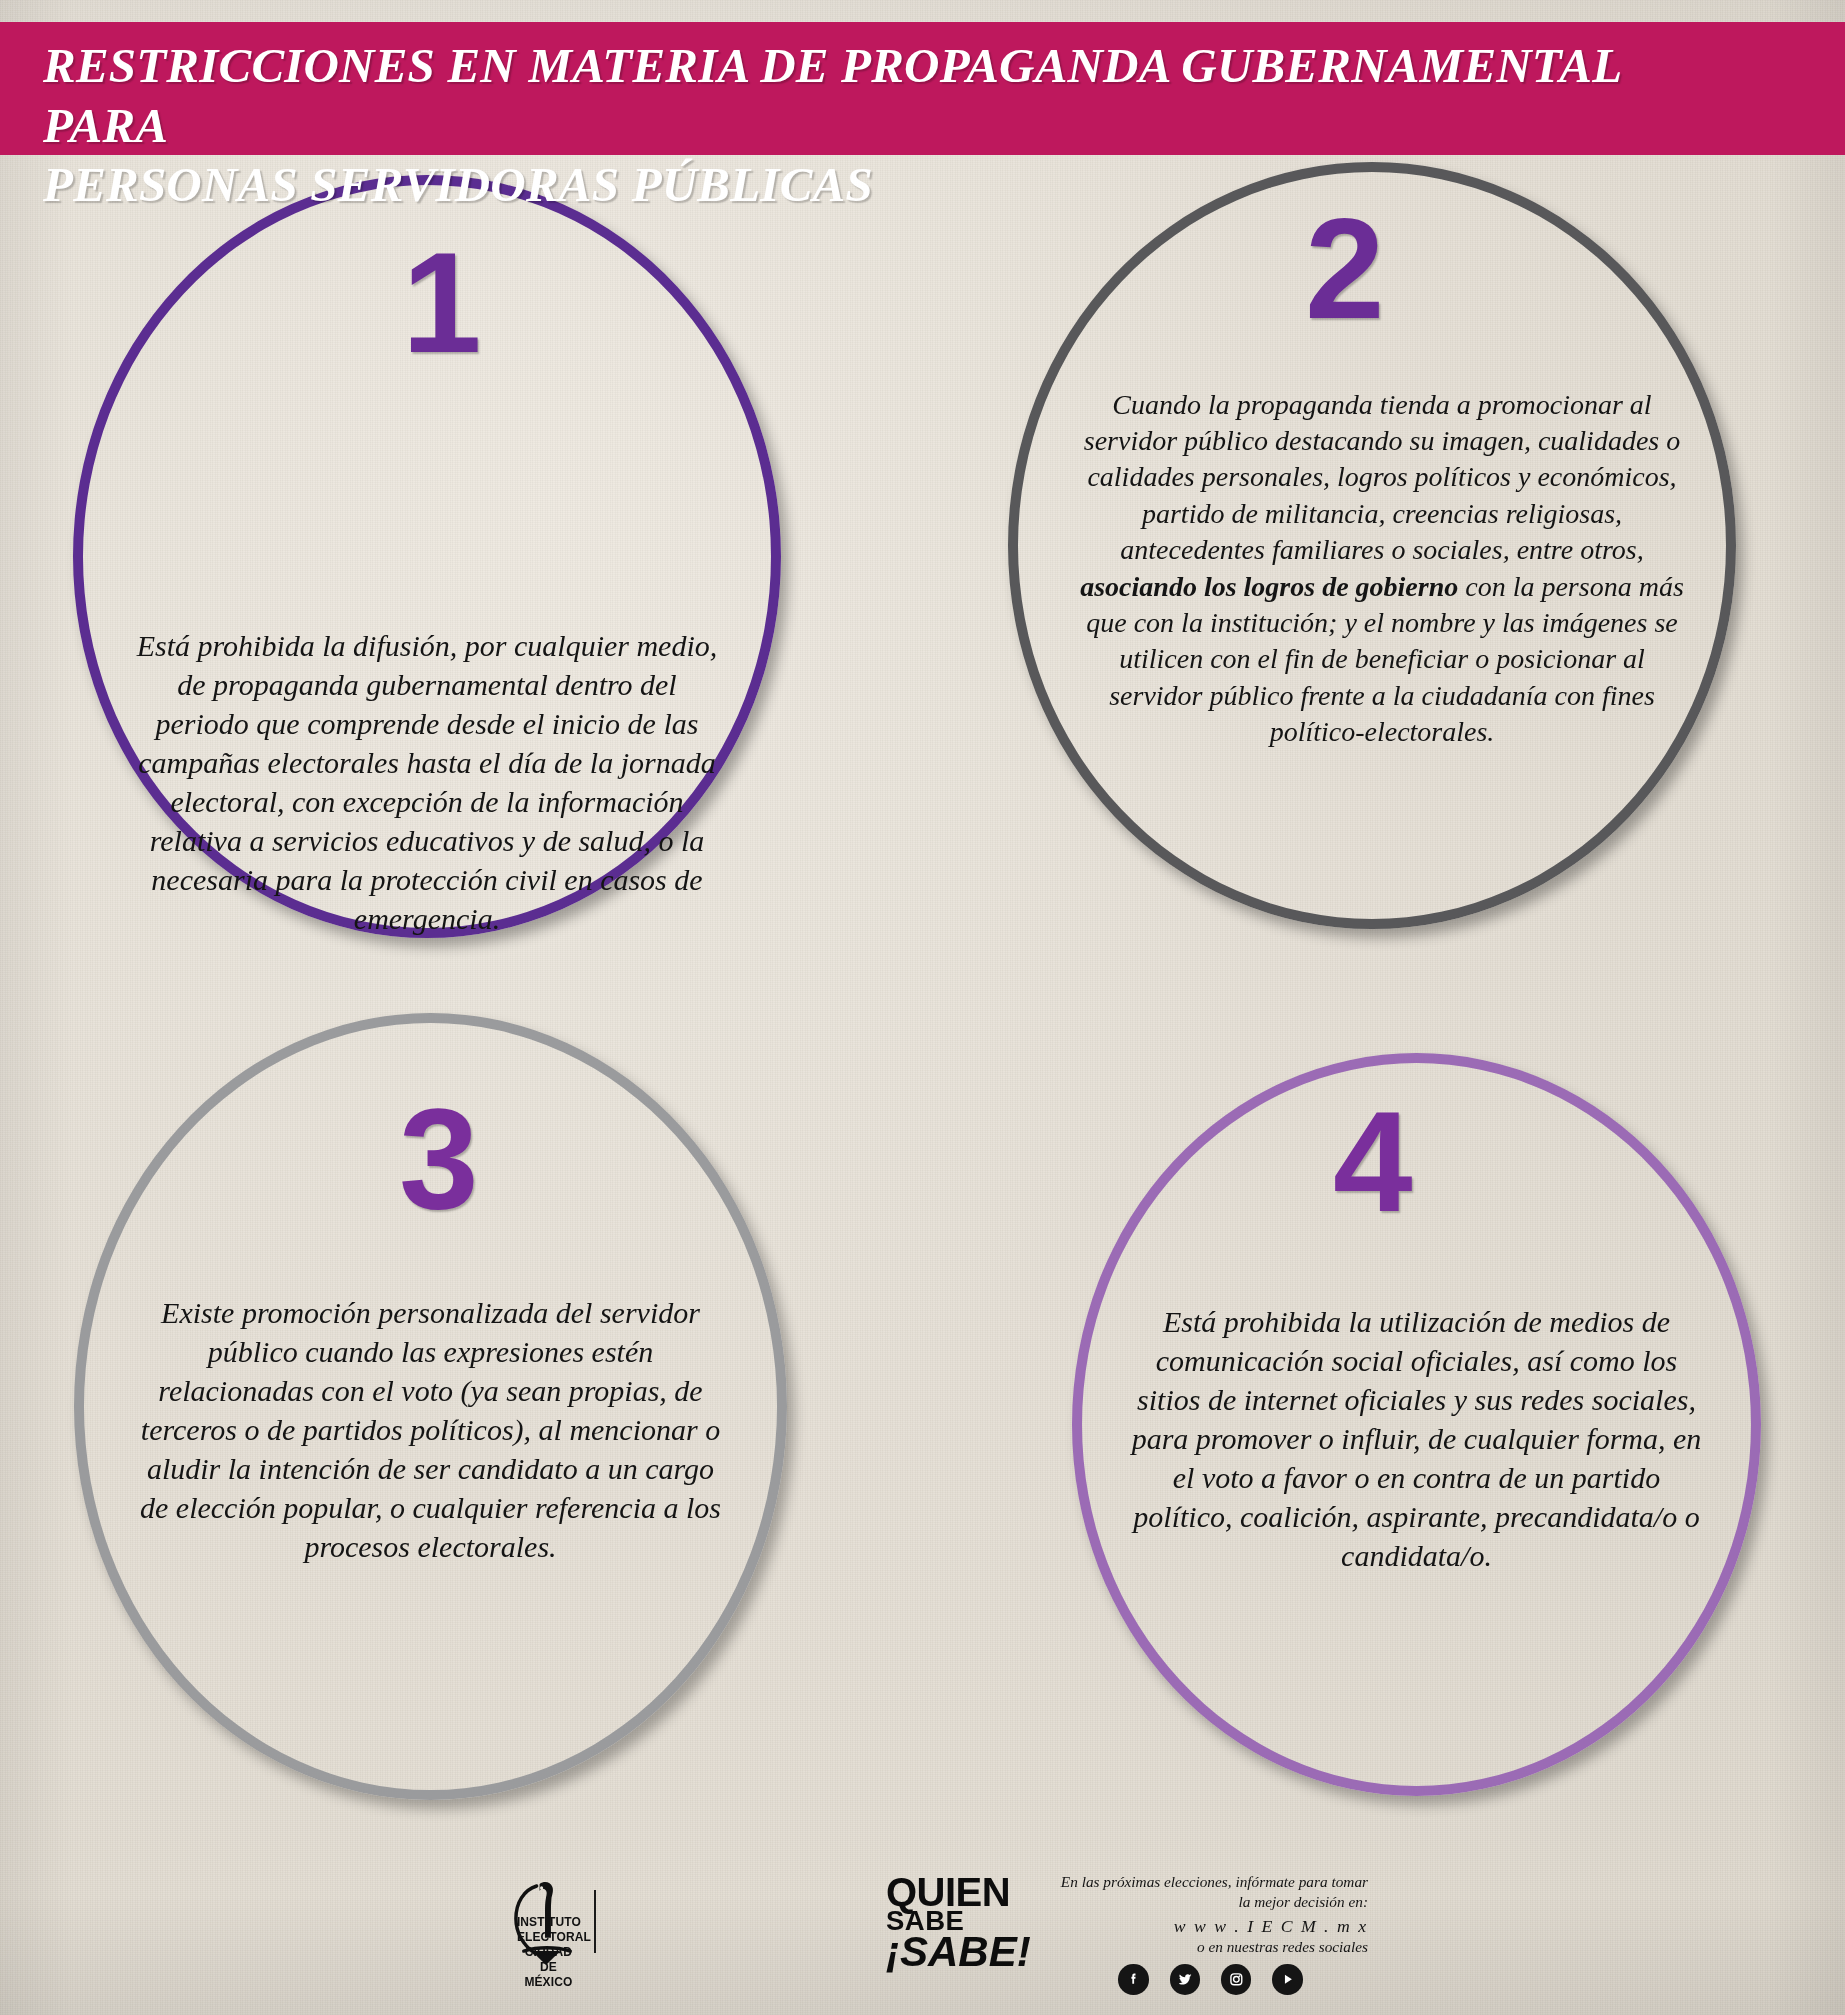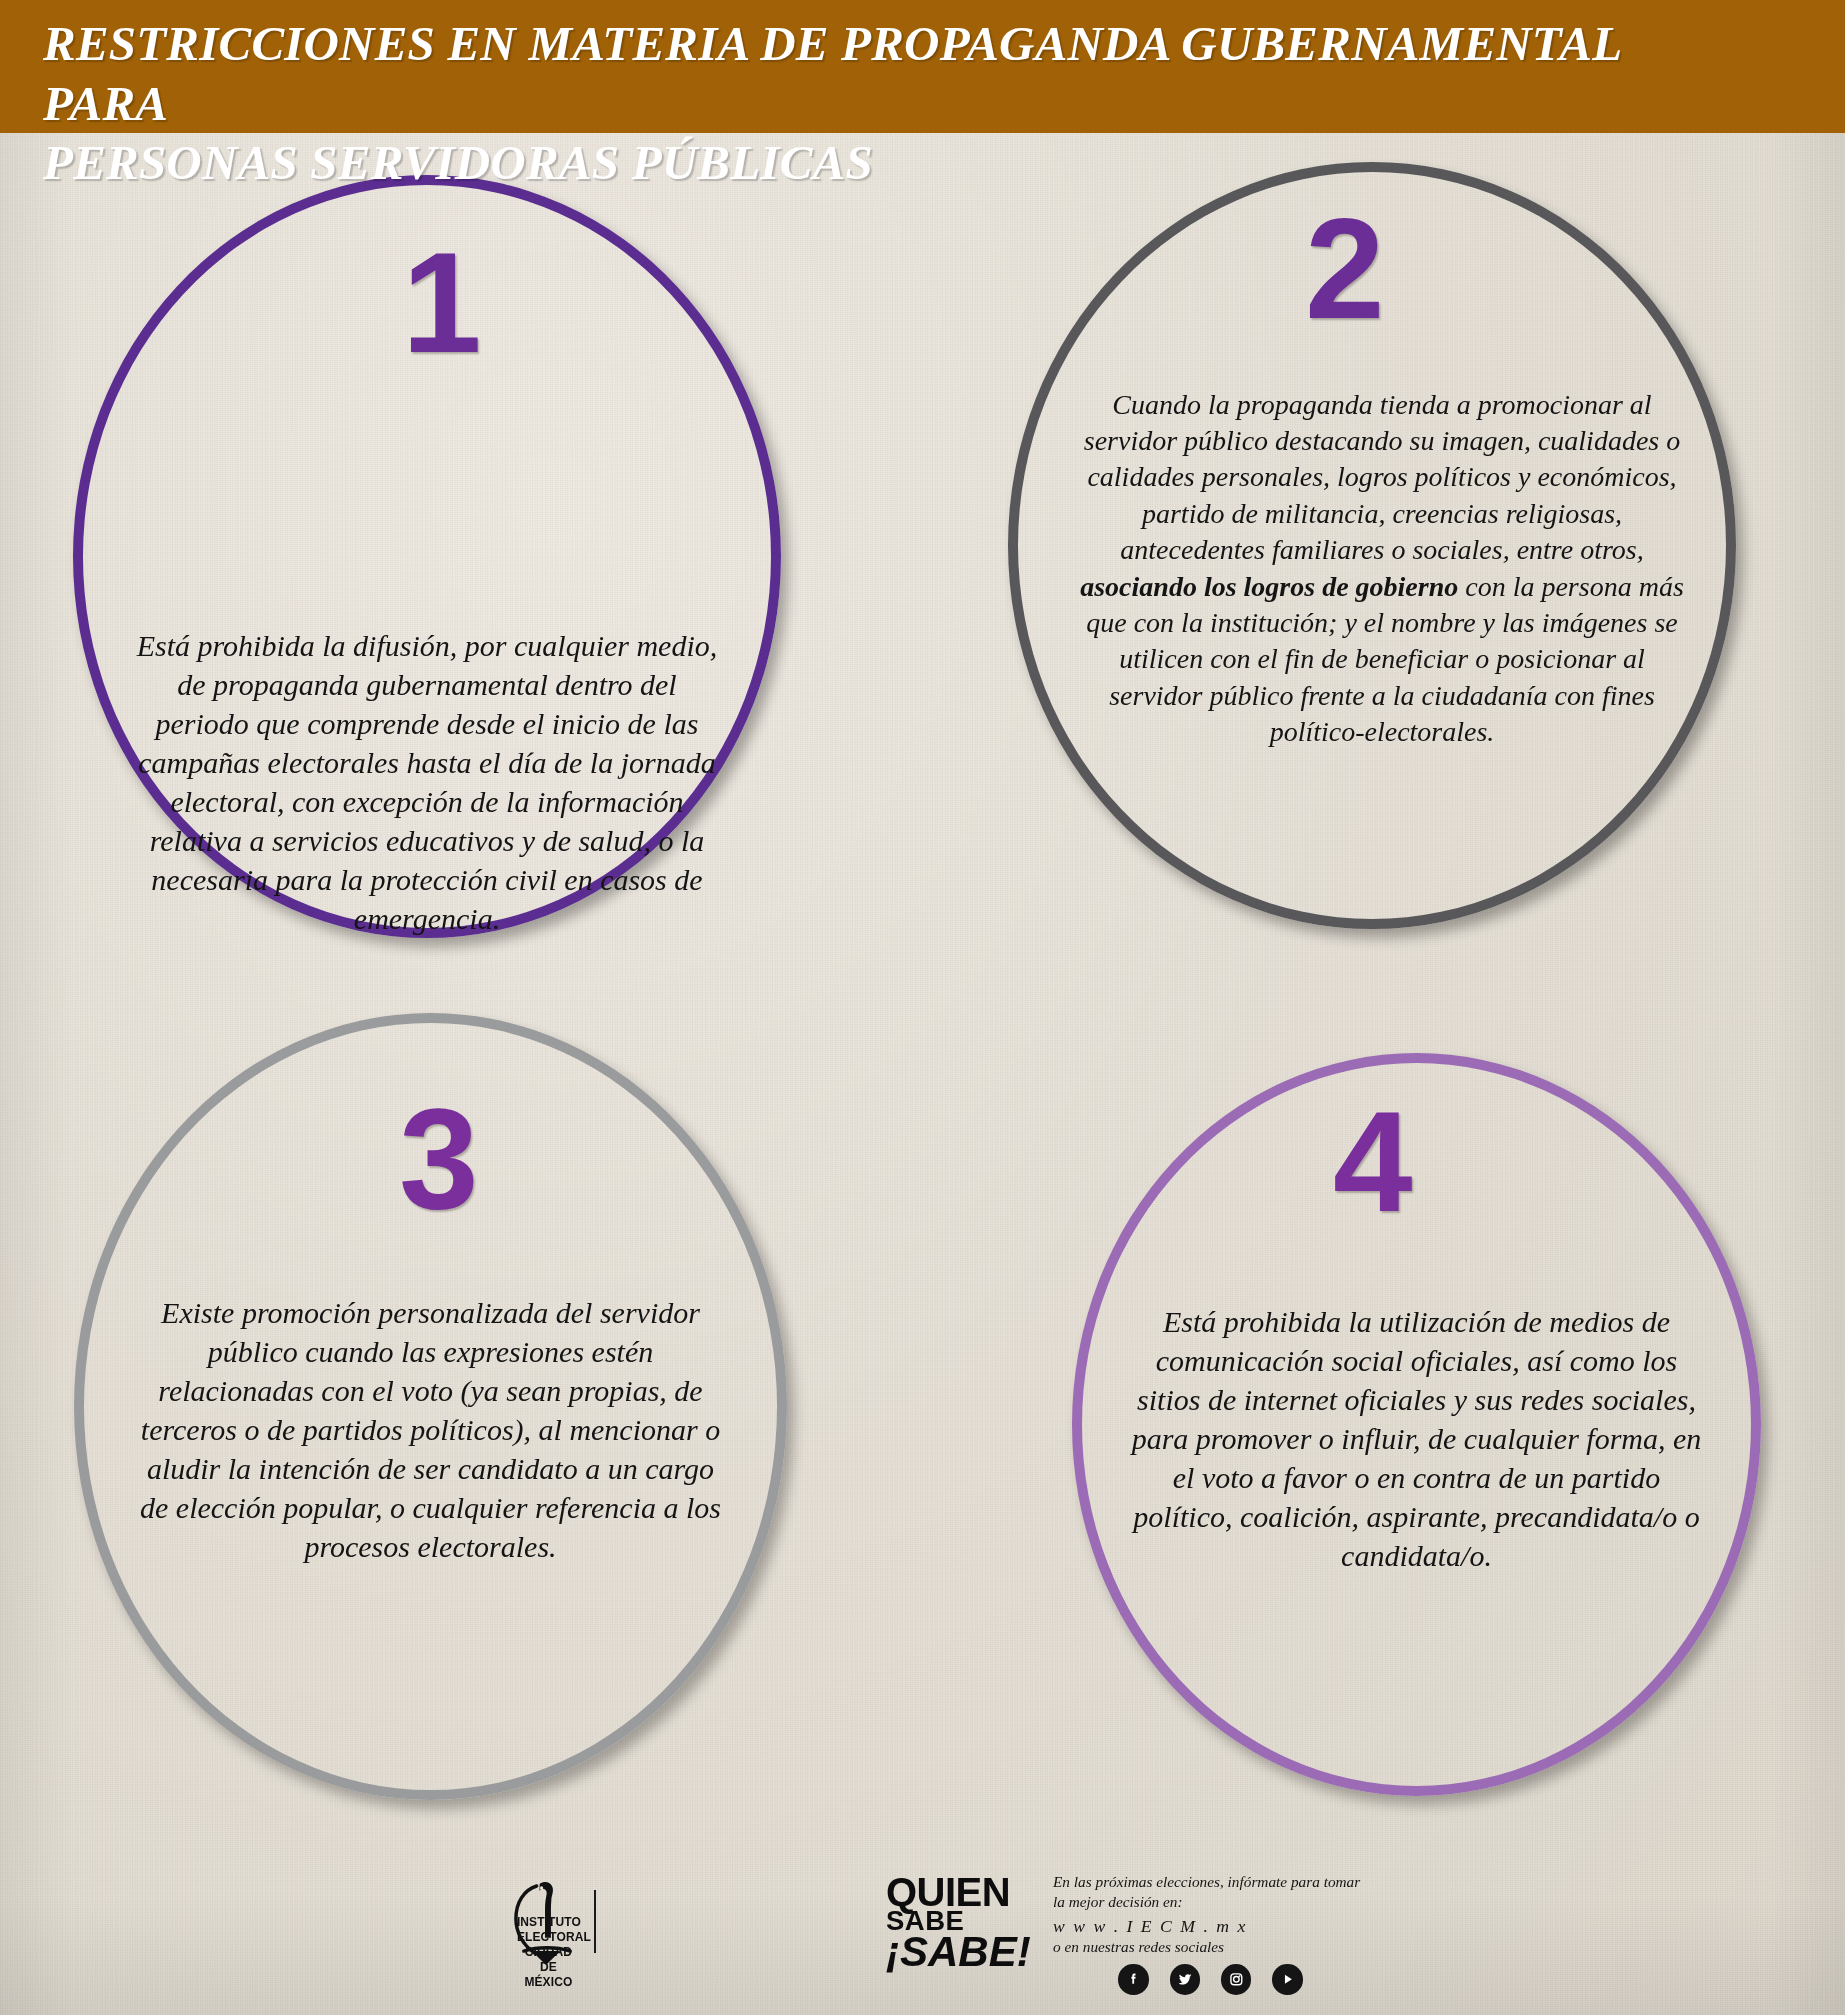--- a/index.html
+++ b/index.html
@@ -136,39 +136,39 @@
     position:absolute;left:886px;top:21px;
     width:162px;text-align:left;color:#0d0d0d;
     font-family:Liberation Sans, sans-serif;
   }
   #qss .l1{font-size:40px;font-weight:700;line-height:0.80;letter-spacing:-0.5px;}
   #qss .l2{font-size:27.5px;font-weight:700;line-height:0.92;letter-spacing:0.5px;}
   #qss .l3{font-size:42px;font-weight:700;font-style:italic;line-height:0.92;}
 
   #promo{
     position:absolute;left:1053px;top:17px;width:315px;
-    text-align:left;color:#141414;
+    text-align:right;color:#141414;
     font-family:"Liberation Serif", serif;font-style:italic;
   }
   #promo .p1{font-size:15.3px;line-height:1.30;}
   #promo .p2{font-size:17.7px;letter-spacing:2px;margin-top:3.9px;}
   #promo .p3{font-size:15.3px;line-height:1.30;}
   #social{display:flex;justify-content:center;gap:20.7px;margin-top:7.9px;}
   .sbtn{
     width:30.5px;height:30.5px;border-radius:50%;
     background:#151515;display:flex;align-items:center;justify-content:center;
   }
   .sbtn svg{display:block;}
 </style>
 </head>
 <body>
 
 <div id="paper"></div>
 
-<div id="header" style="background: #a16207;">
+<div id="header" style="background: #be185d; margin-top: 22px;">
   <div class="title" style="color: rgb(255, 255, 255);">RESTRICCIONES EN MATERIA DE PROPAGANDA GUBERNAMENTAL PARA
 PERSONAS SERVIDORAS PÚBLICAS</div>
 </div>
 
 <div class="circle" id="c1" style="border-color: rgb(91, 45, 145); align-items: flex-end;">
   <div class="inner">Está prohibida la difusión, por cualquier medio, de propaganda gubernamental dentro del periodo que comprende desde el inicio de las campañas electorales hasta el día de la jornada electoral, con excepción de la información relativa a servicios educativos y de salud, o la necesaria para la protección civil en casos de emergencia.</div>
 </div>
 <div class="num" id="n1" style="color: rgb(107, 45, 150);">1</div>
 
 <div class="circle" id="c2" style="border-color: rgb(88, 88, 90);">

